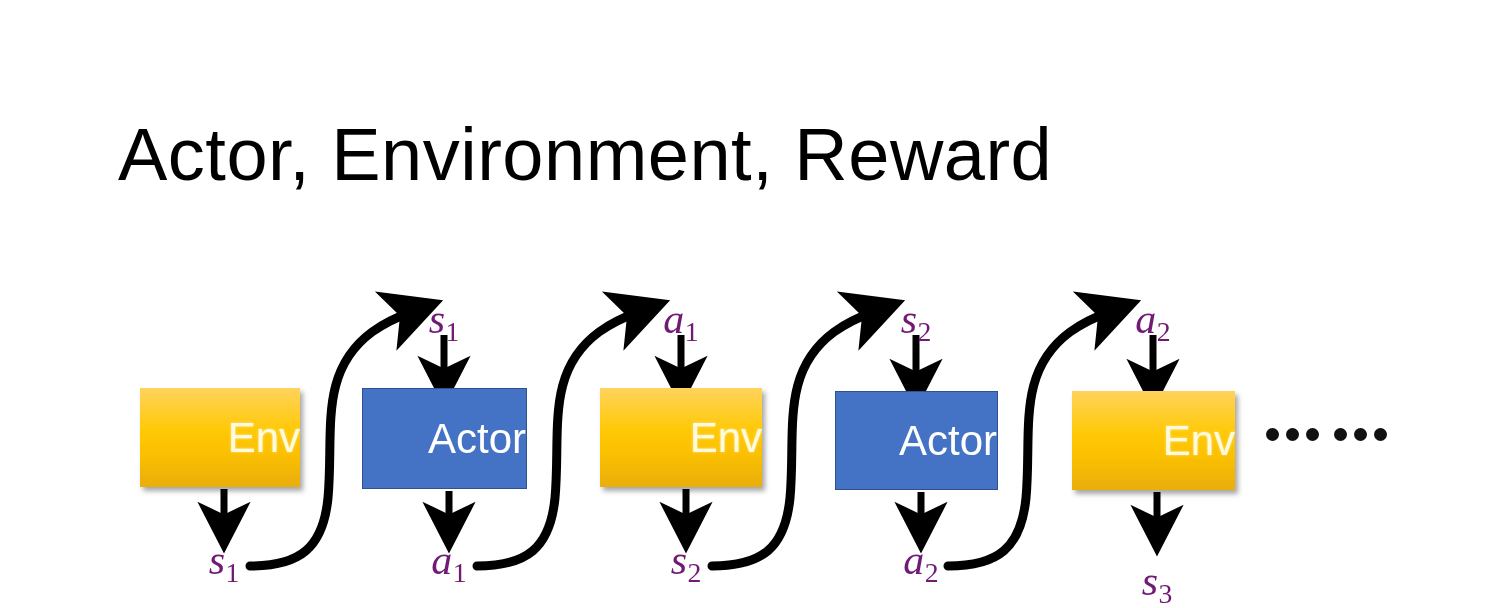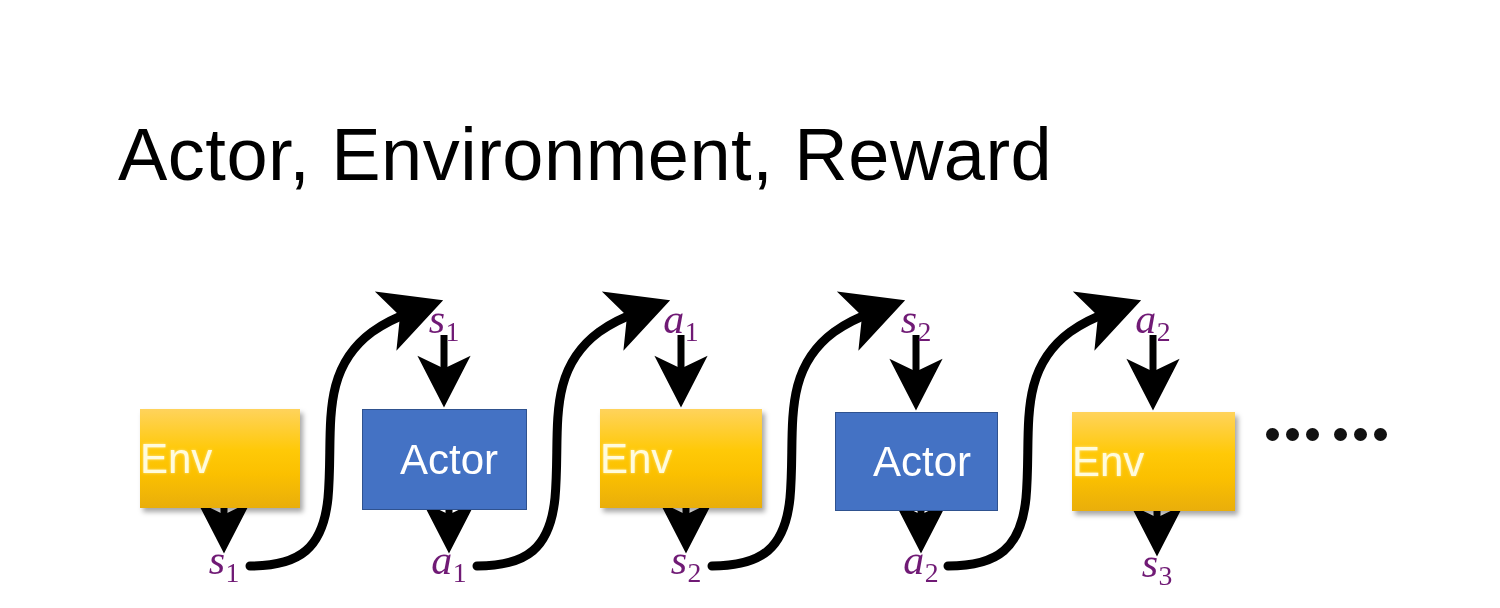--- a/index.html
+++ b/index.html
@@ -45,27 +45,26 @@
     width: 1500px;
     height: 608px;
     pointer-events: none;
   }
 
   
   .node {
     position: absolute;
     display: flex;
     align-items: center;
-    justify-content: flex-start;
+    justify-content: flex-end;
     box-sizing: border-box;
     color: #ffffff;
     font-family: "Liberation Sans", sans-serif;
     font-weight: 400;
     line-height: 1;
-    margin-top: 21px;
   }
   .node.env {
     background: linear-gradient(180deg, #FFD35C 0%, #FFC907 42%, #FBC000 66%, #E9AE0B 100%);
     box-shadow: 3px 4px 5px rgba(0,0,0,0.35);
     color: #FFFBDC;
     font-size: 42px;
     text-shadow: 0 0 3px rgba(255,255,255,0.55);
   }
   .node.actor {
     background: #4472C4;
@@ -200,21 +199,21 @@
   </div>
 
   <div class="mlabel" style="left:686px; top:539px;">
     <span>s</span><span class="sub">2</span>
   </div>
 
   <div class="mlabel" style="left:921px; top:539px;">
     <span>a</span><span class="sub">2</span>
   </div>
 
-  <div class="mlabel" style="left:1157px; top:542px;">
+  <div class="mlabel" style="left:1157px; top:560px;">
     <span>s</span><span class="sub">3</span>
   </div>
 
   <div id="ellipsis">
     <span class="dot"></span>
     <span class="dot"></span>
     <span class="dot gap"></span>
     <span class="dot"></span>
     <span class="dot"></span>
     <span class="dot"></span>

